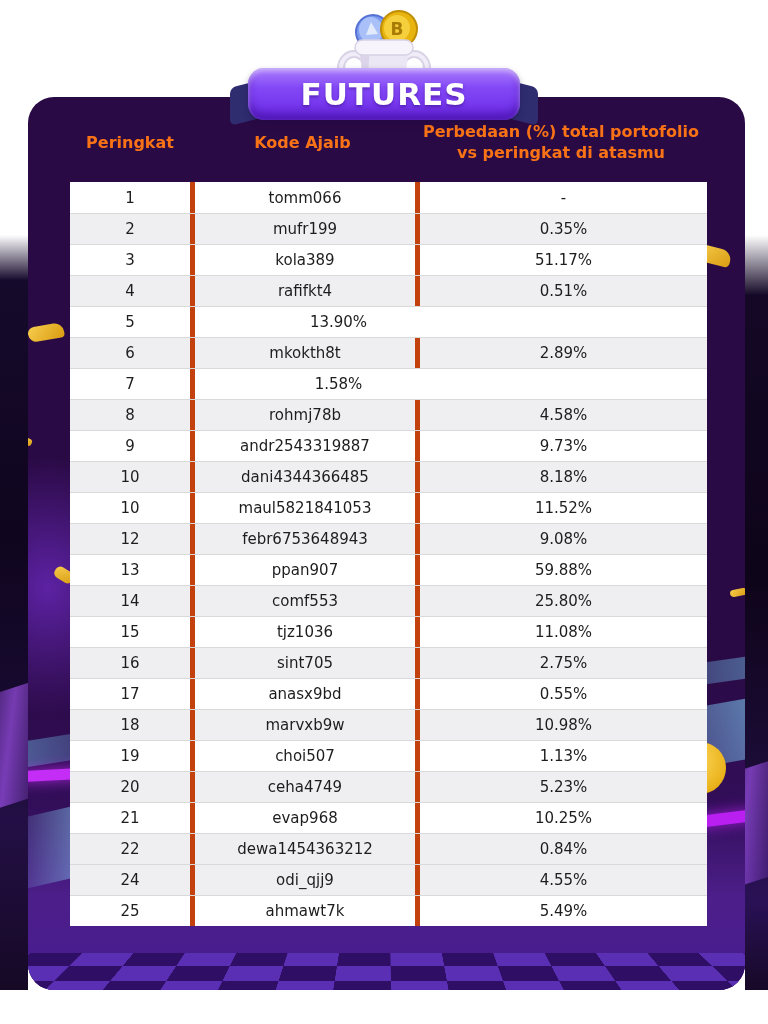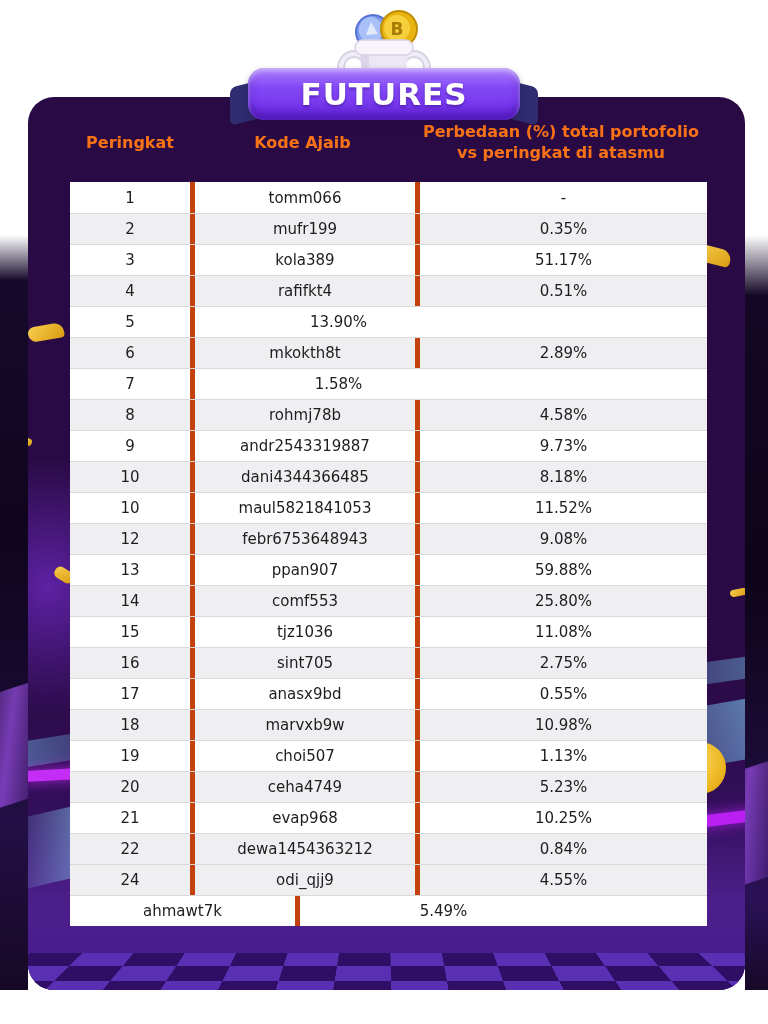--- a/index.html
+++ b/index.html
@@ -237,20 +237,21 @@
         <div class="cell col-rank">22</div>
         <div class="cell col-code">dewa1454363212</div>
         <div class="cell col-diff">0.84%</div>
       </div>
       <div class="trow alt">
         <div class="cell col-rank">24</div>
         <div class="cell col-code">odi_qjj9</div>
         <div class="cell col-diff">4.55%</div>
       </div>
       <div class="trow">
+        <div class="cell col-rank">25</div>
         <div class="cell col-code">ahmawt7k</div>
         <div class="cell col-diff">5.49%</div>
       </div>
     </div>
 </div>
 
 <div class="banner-wrap">
   <div class="trophy">
     <svg width="132" height="80" viewBox="0 0 132 80">
 

